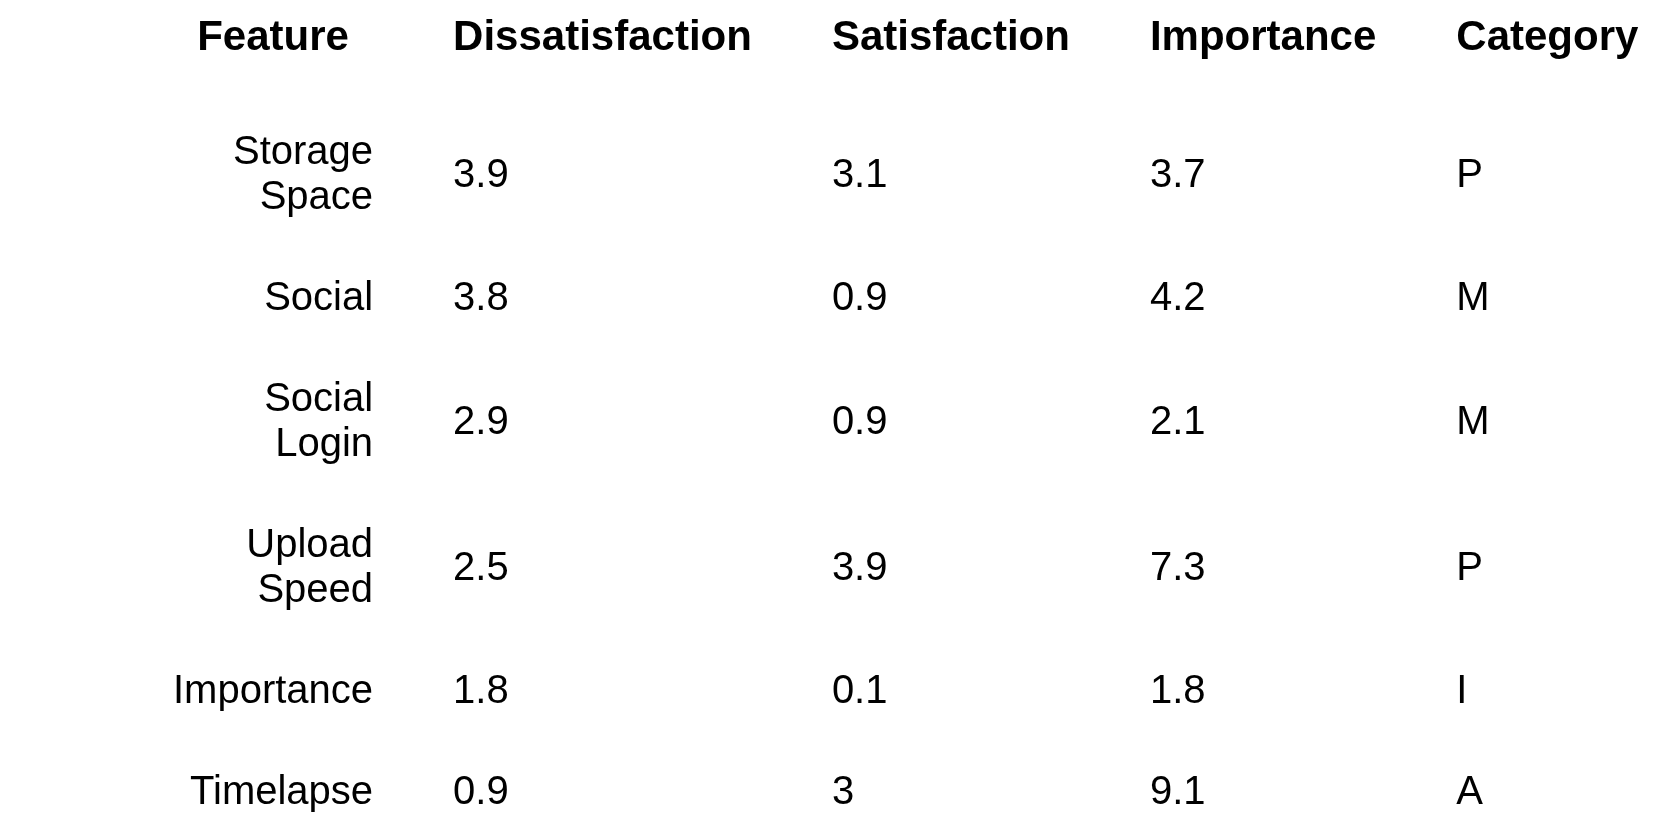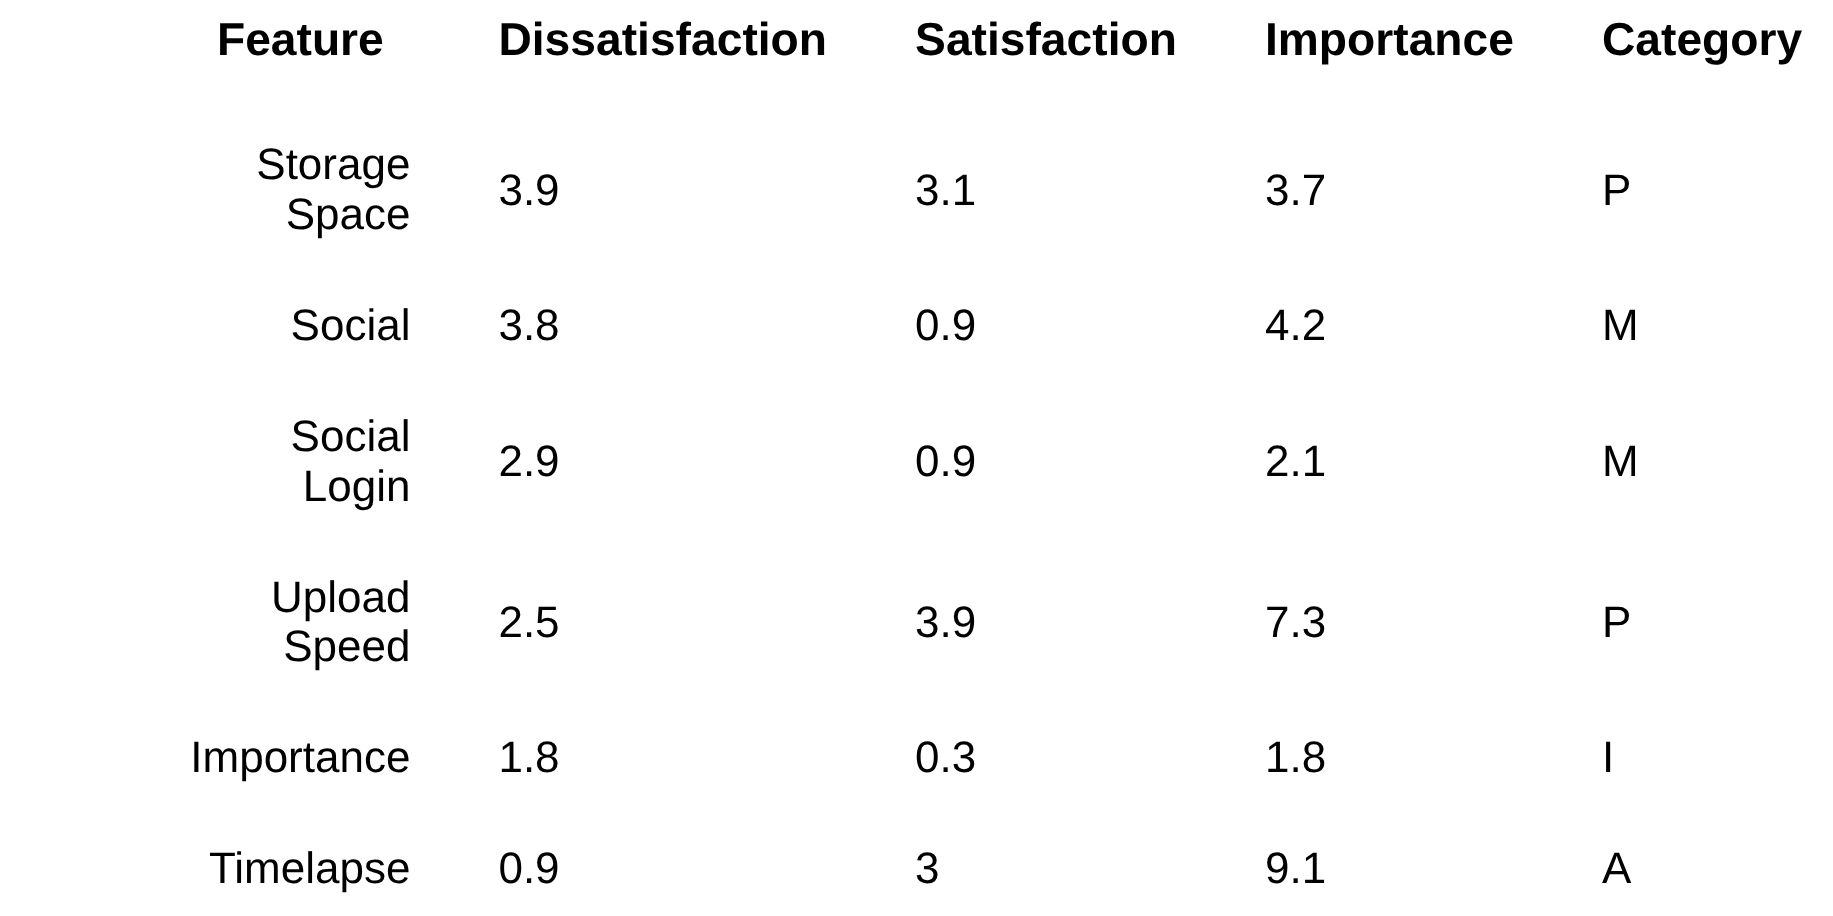--- a/index.html
+++ b/index.html
@@ -87,21 +87,21 @@
         <tr>
           <td>Upload Speed</td>
           <td>2.5</td>
           <td>3.9</td>
           <td>7.3</td>
           <td>P</td>
         </tr>
         <tr>
           <td>Importance</td>
           <td>1.8</td>
-          <td>0.3</td>
+          <td>0.1</td>
           <td>1.8</td>
           <td>I</td>
         </tr>
         <tr>
           <td>Timelapse</td>
           <td>0.9</td>
           <td>3</td>
           <td>9.1</td>
           <td>A</td>
         </tr>

